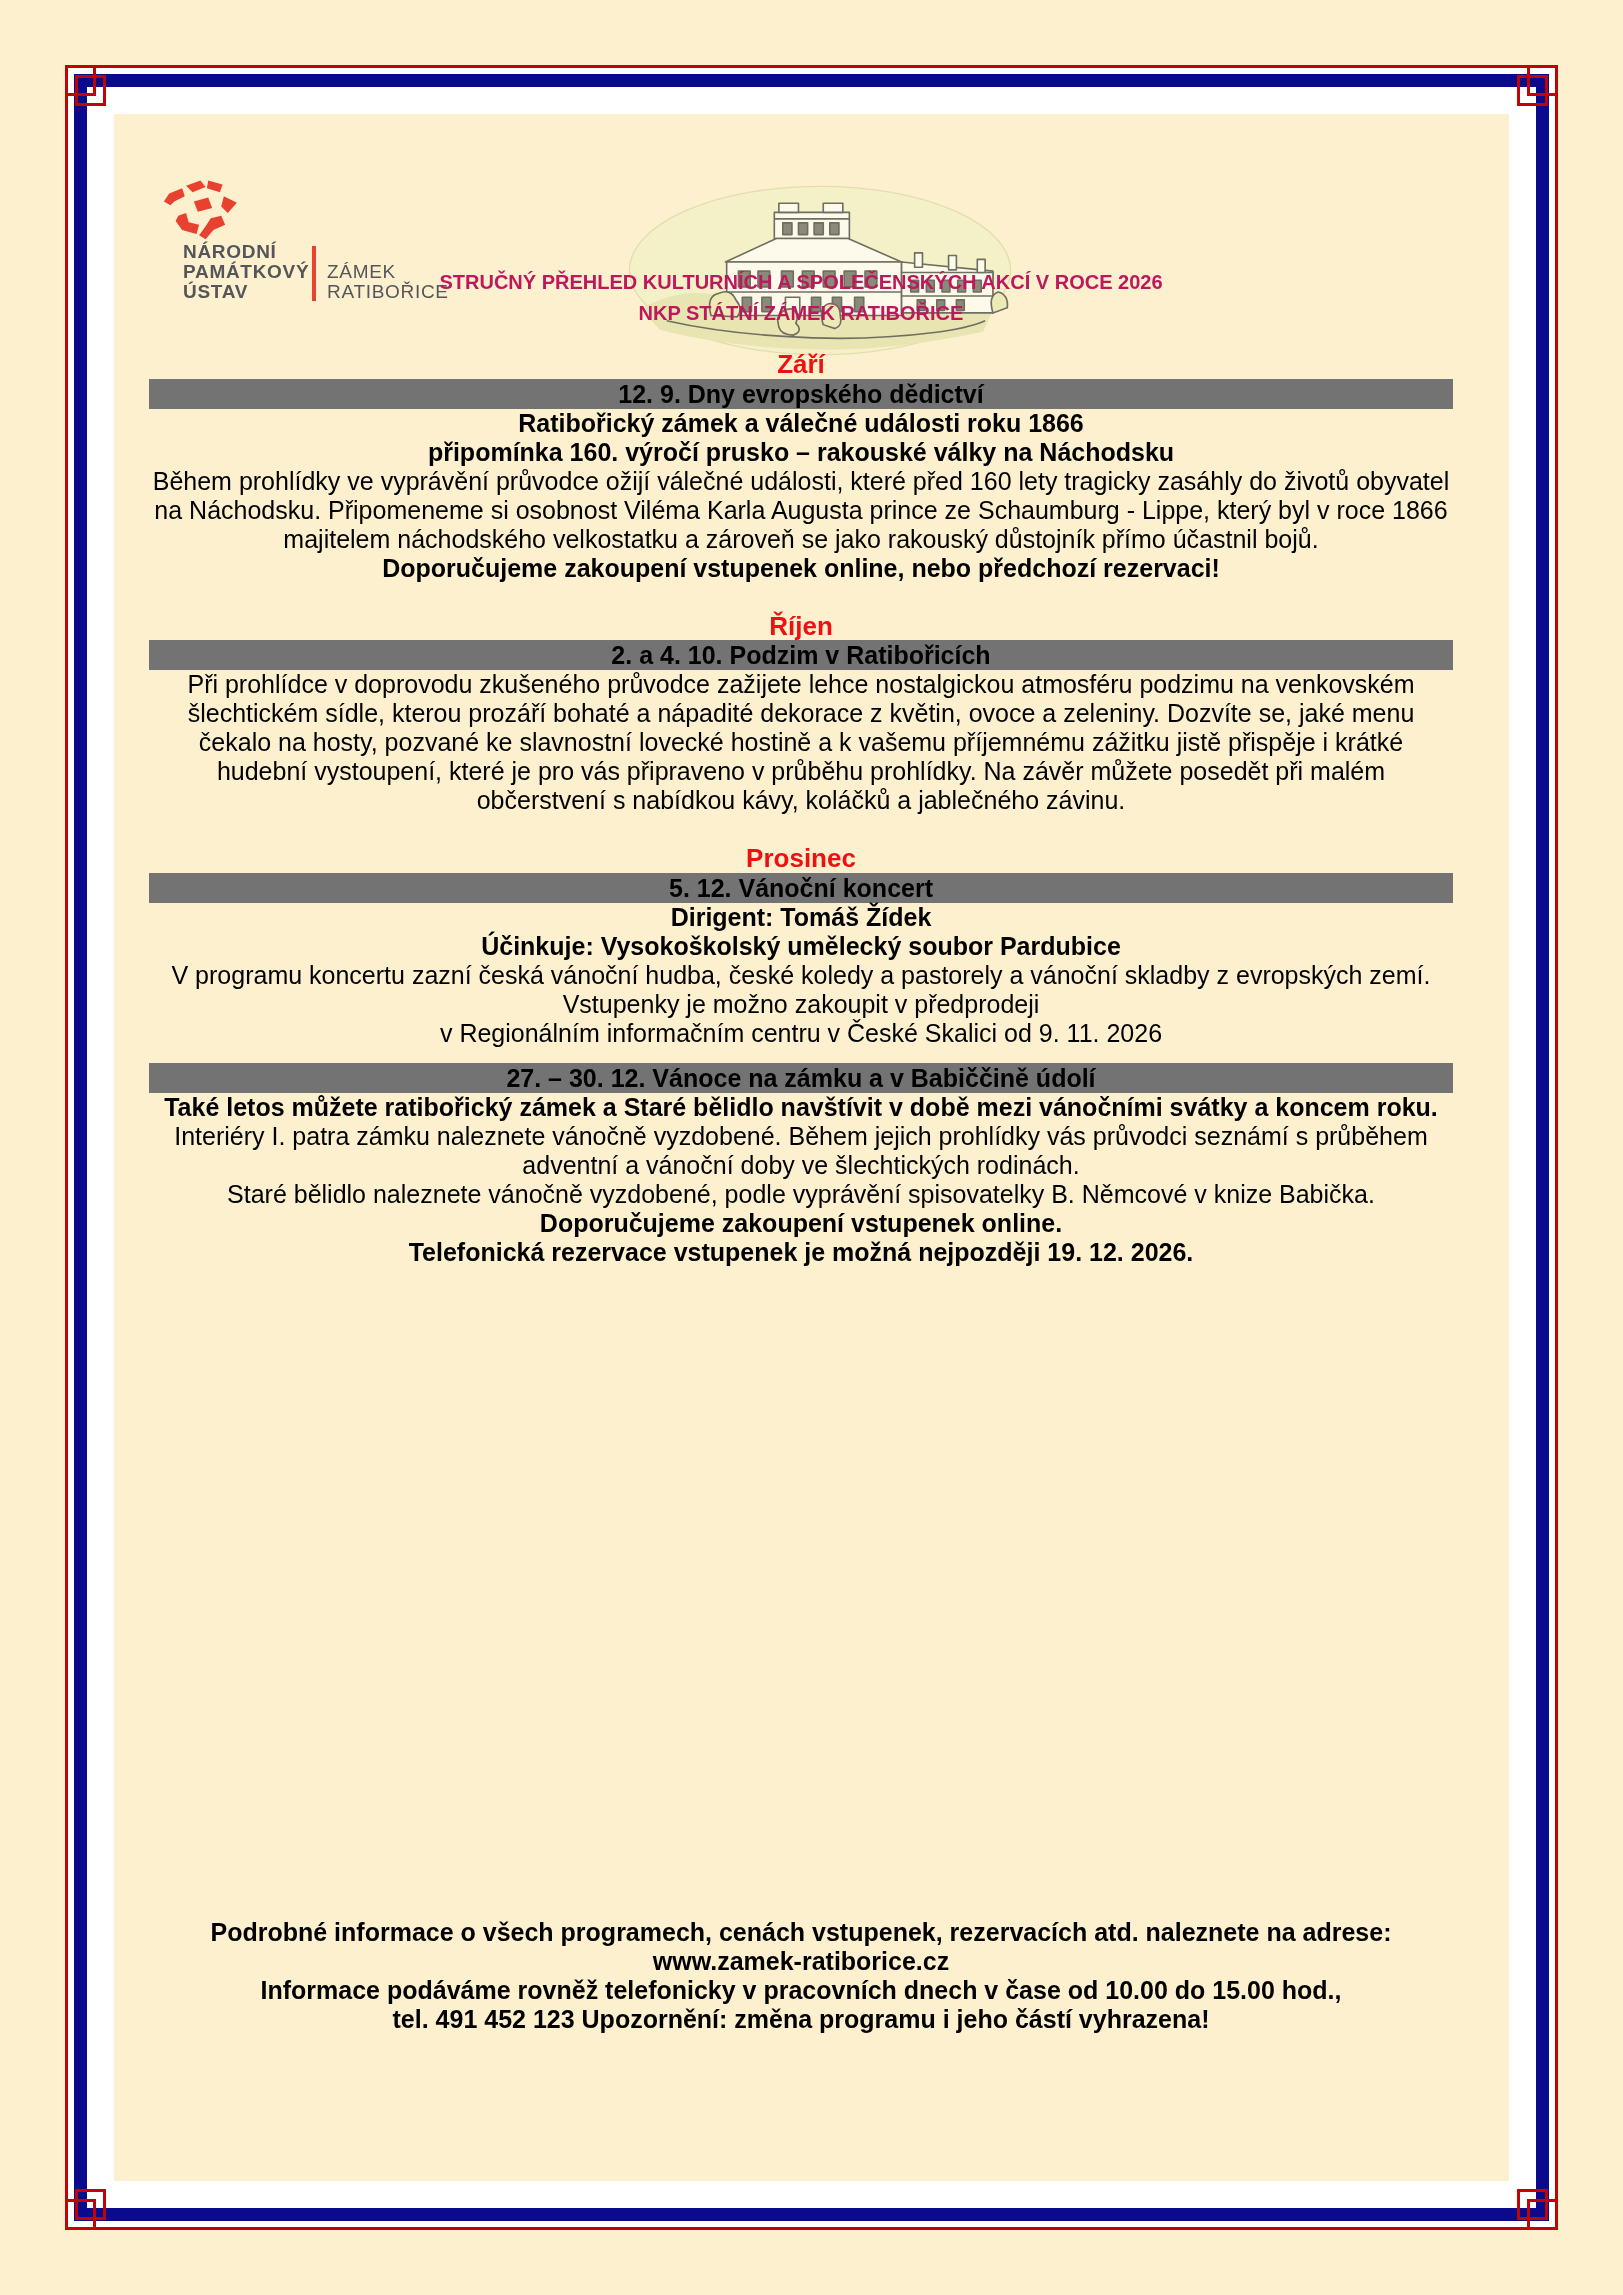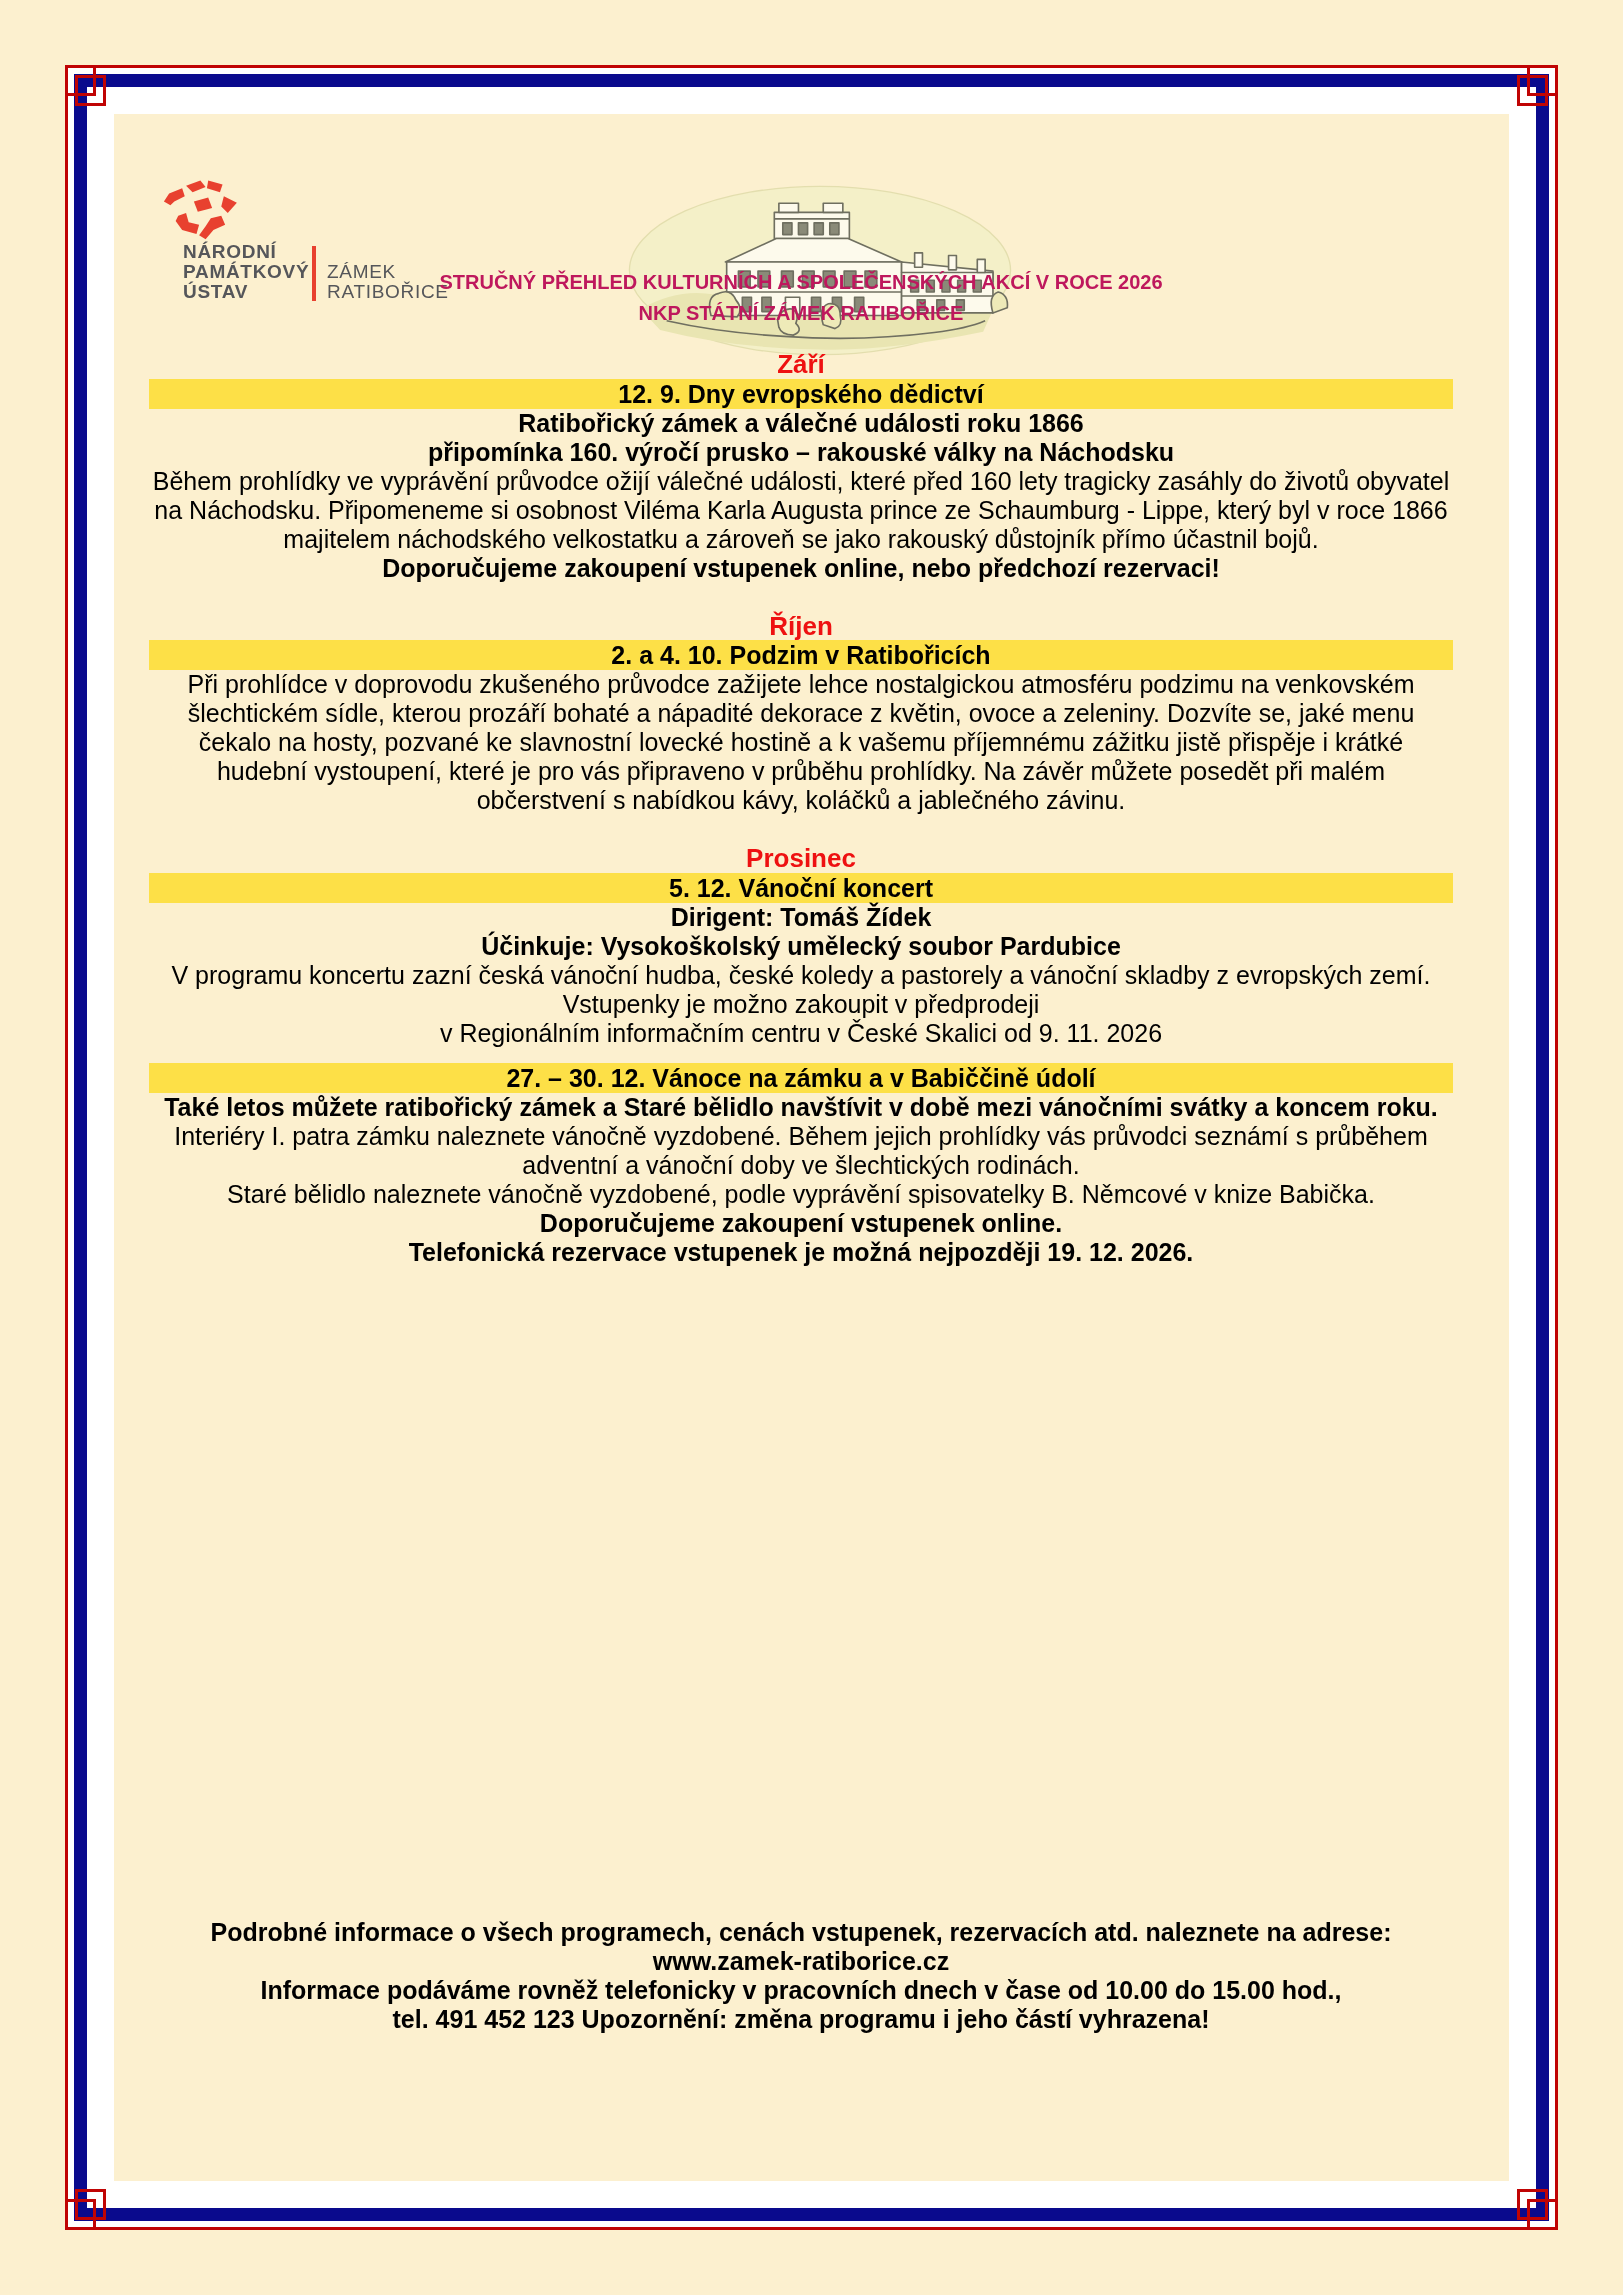--- a/index.html
+++ b/index.html
@@ -54,21 +54,21 @@
   }
   .title{
     color:#be185d;font-weight:bold;font-size:20px;line-height:31px;
   }
   .month{
     color:#ee1111;font-weight:bold;font-size:26px;line-height:27.5px;
     margin-top:30px;
   }
   .month.first{margin-top:22px;}
   .band{
-    background:#fde047;
+    background:#737373;
     font-weight:bold;font-size:25px;line-height:30px;height:30px;
   }
   .line{font-size:25px;line-height:29px;}
   .bold{font-weight:bold;}
   .band.standalone{margin-top:15px;}
   .spacer{height:651px;}
   .footer-line{font-size:25px;line-height:29px;font-weight:bold;}
 </style>
 </head>
 <body>

